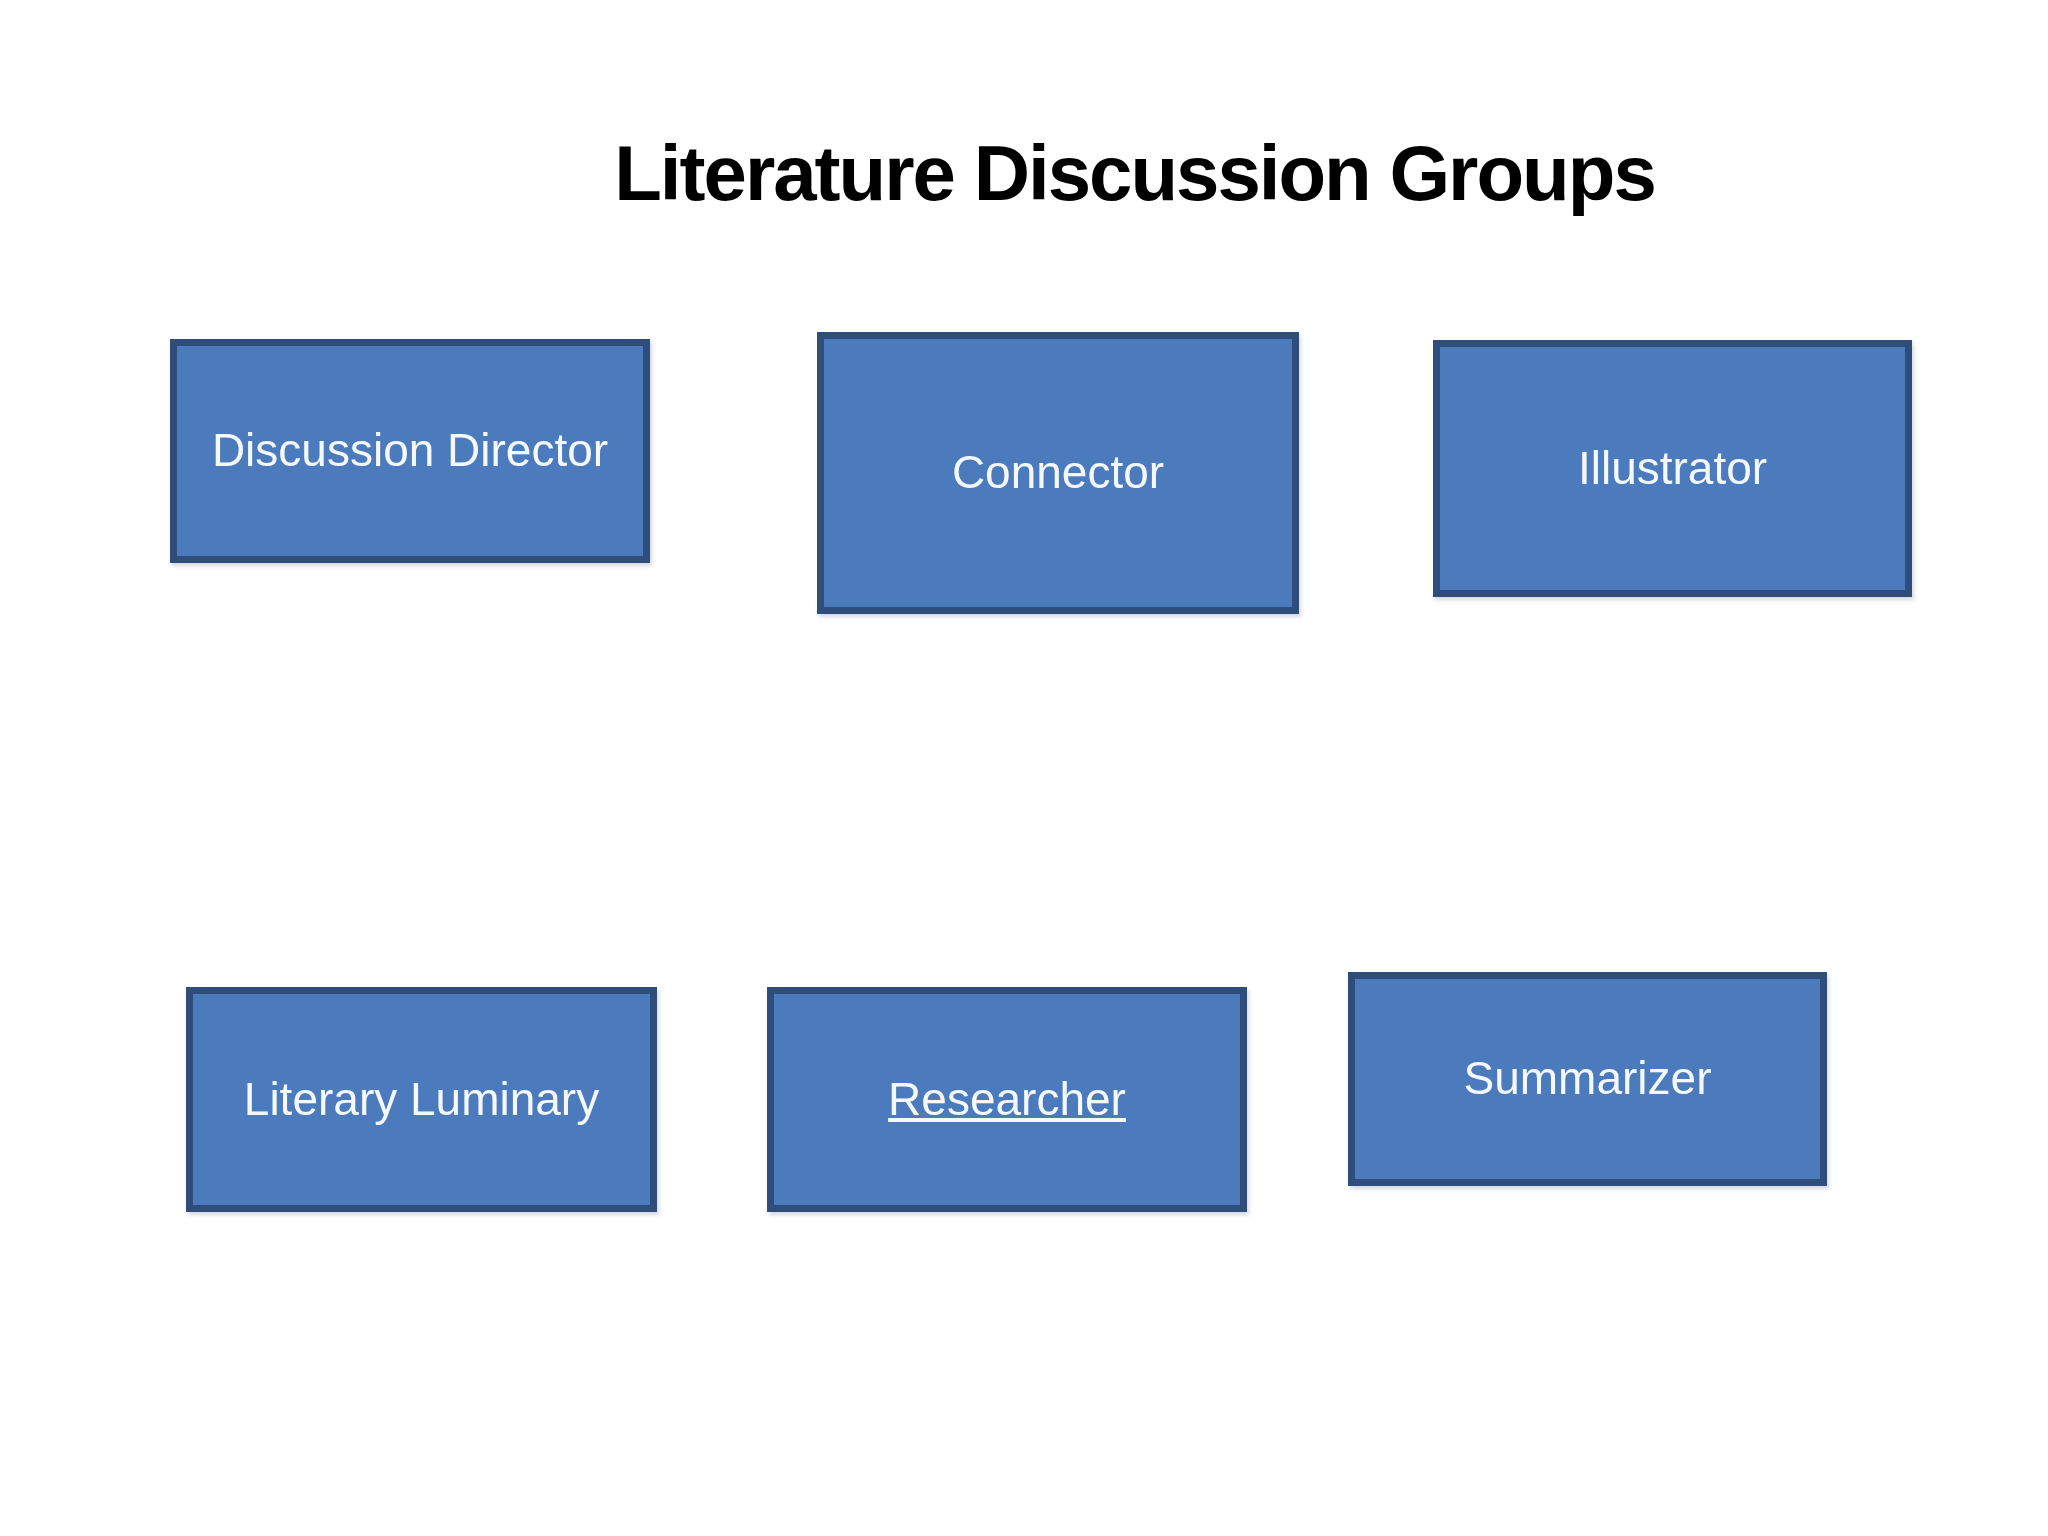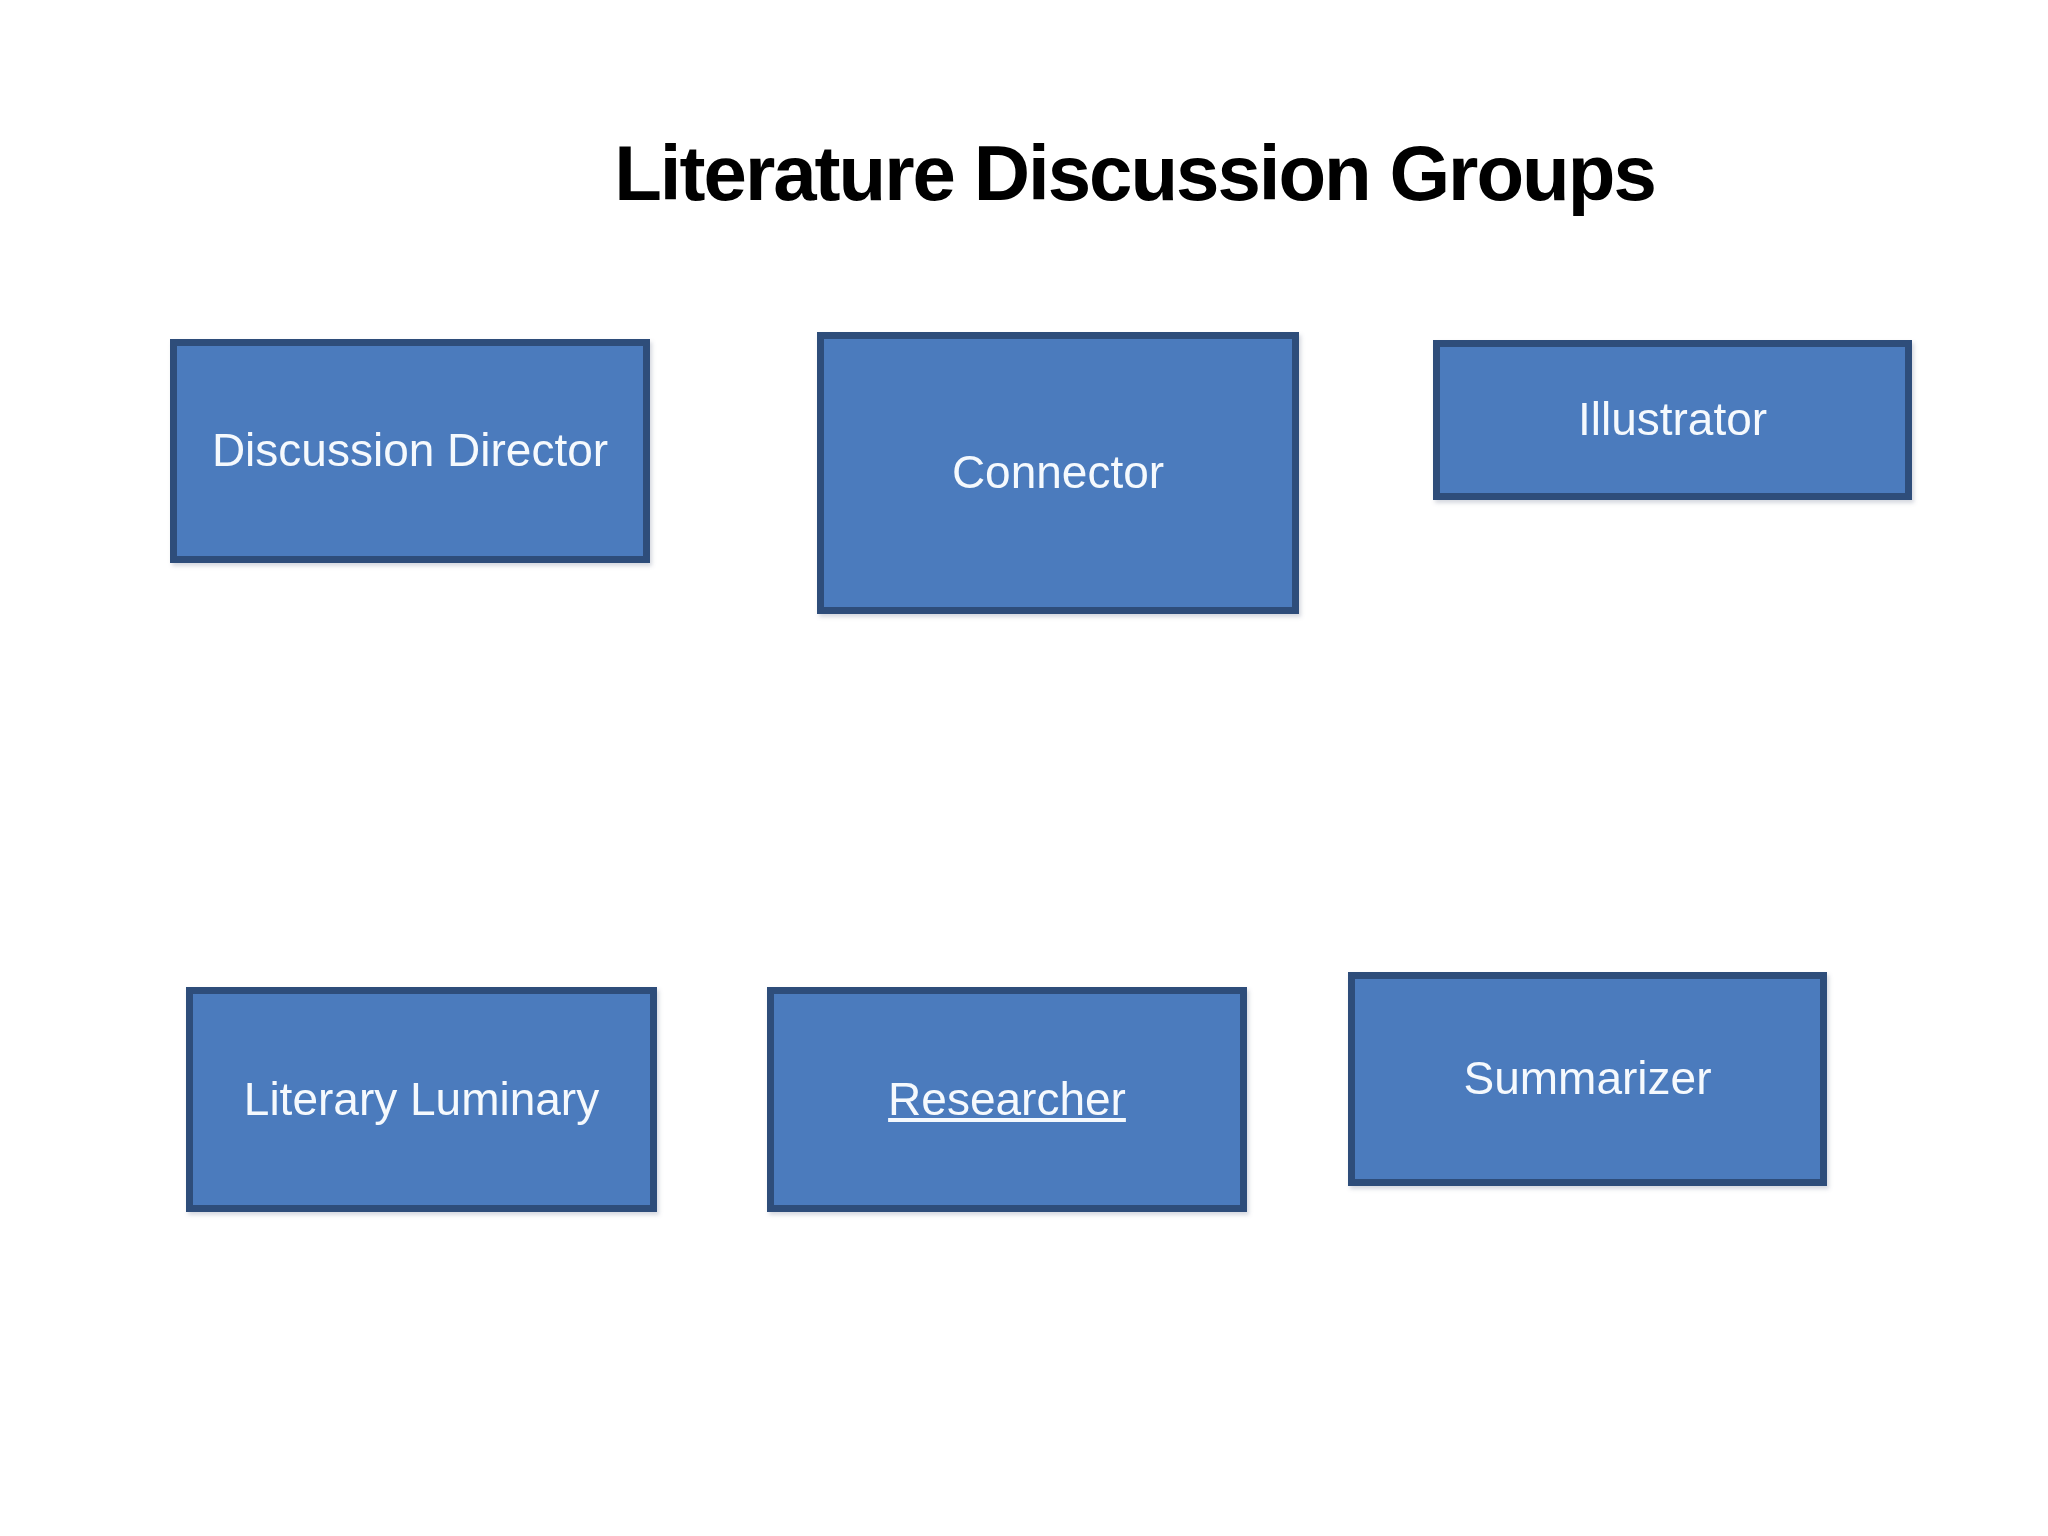--- a/index.html
+++ b/index.html
@@ -37,21 +37,21 @@
     display: flex;
     align-items: center;
     justify-content: center;
     text-align: center;
     font-size: 46px;
     line-height: 1.2;
     box-shadow: 2px 3px 4px rgba(90, 105, 130, 0.25);
   }
   .b1 { left: 170px;  top: 339px; width: 480px; height: 224px; }
   .b2 { left: 817px;  top: 332px; width: 482px; height: 282px; }
-  .b3 { left: 1433px; top: 340px; width: 479px; height: 160px; }
+  .b3 { left: 1433px; top: 340px; width: 479px; height: 257px; }
   .b4 { left: 423px;  top: 645px; width: 482px; height: 224px; }
   .b5 { left: 1158px; top: 645px; width: 482px; height: 225px; }
   .b6 { left: 186px;  top: 987px; width: 471px; height: 225px; }
   .b7 { left: 767px;  top: 987px; width: 480px; height: 225px; text-decoration: underline; }
   .b8 { left: 1348px; top: 972px; width: 479px; height: 214px; }
 </style>
 </head>
 <body>
 
 <div class="slide">

